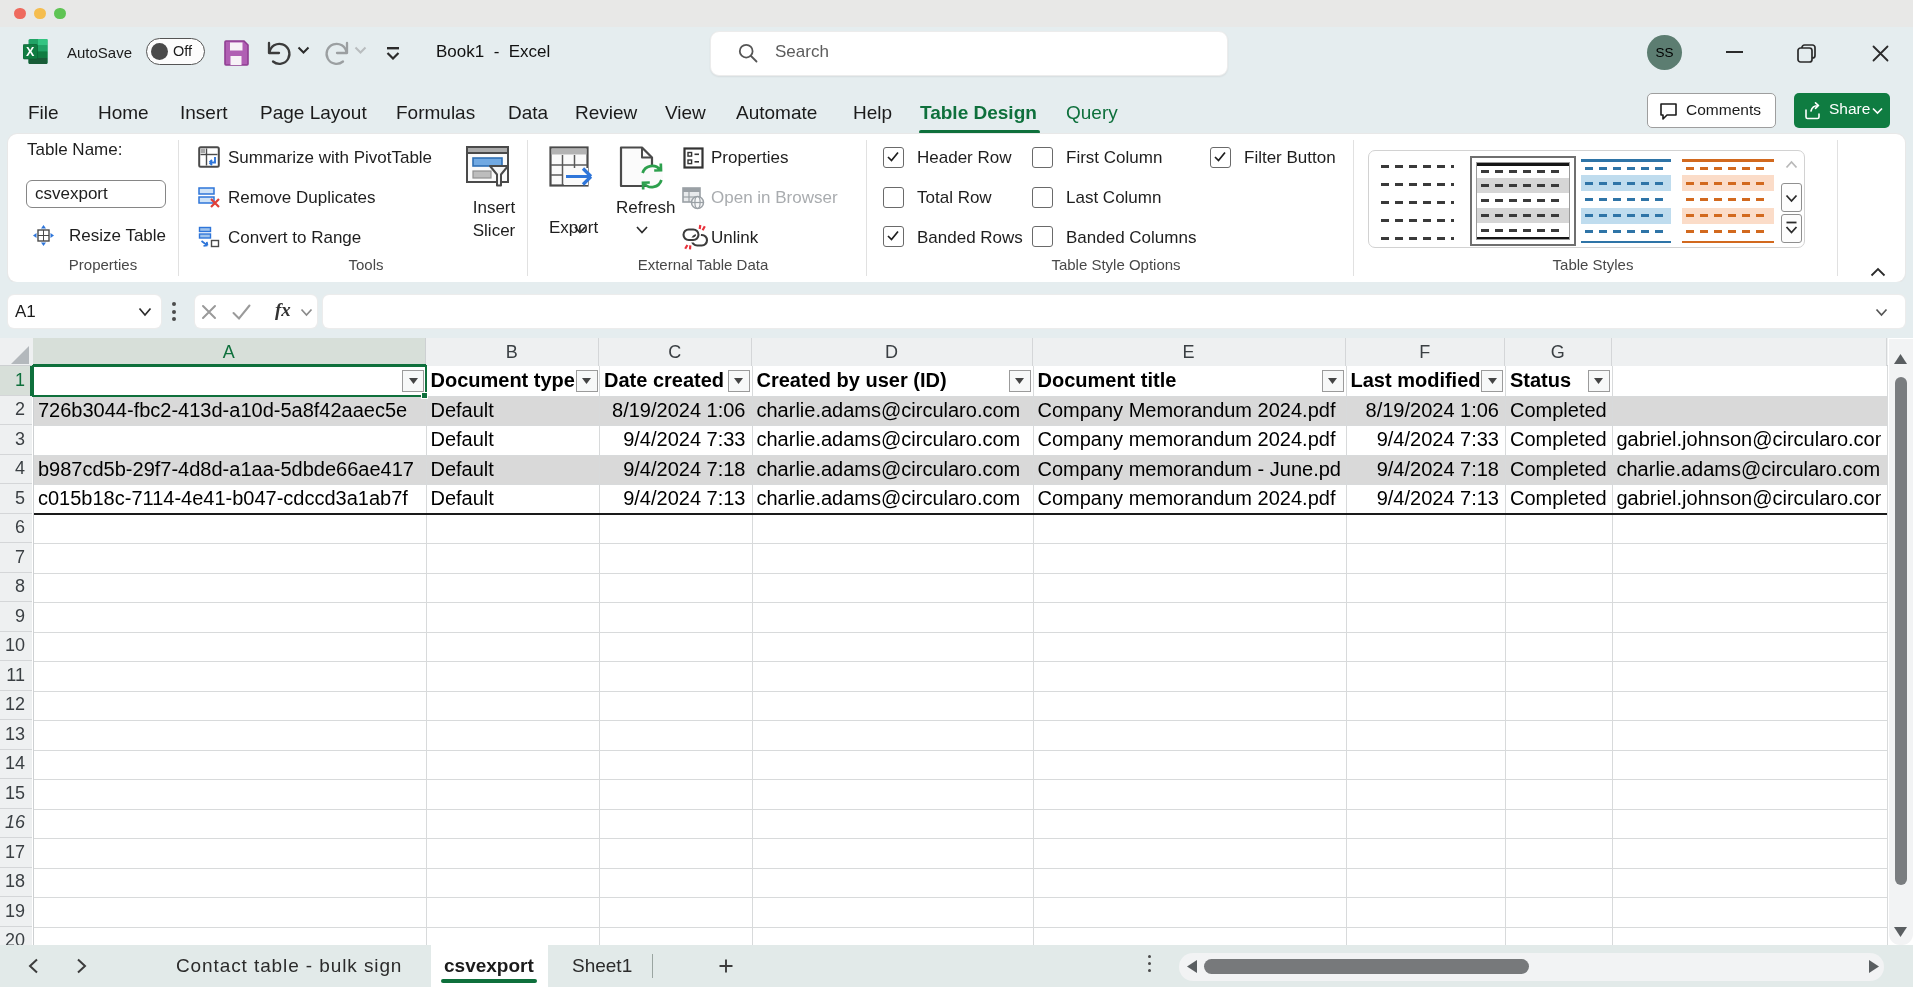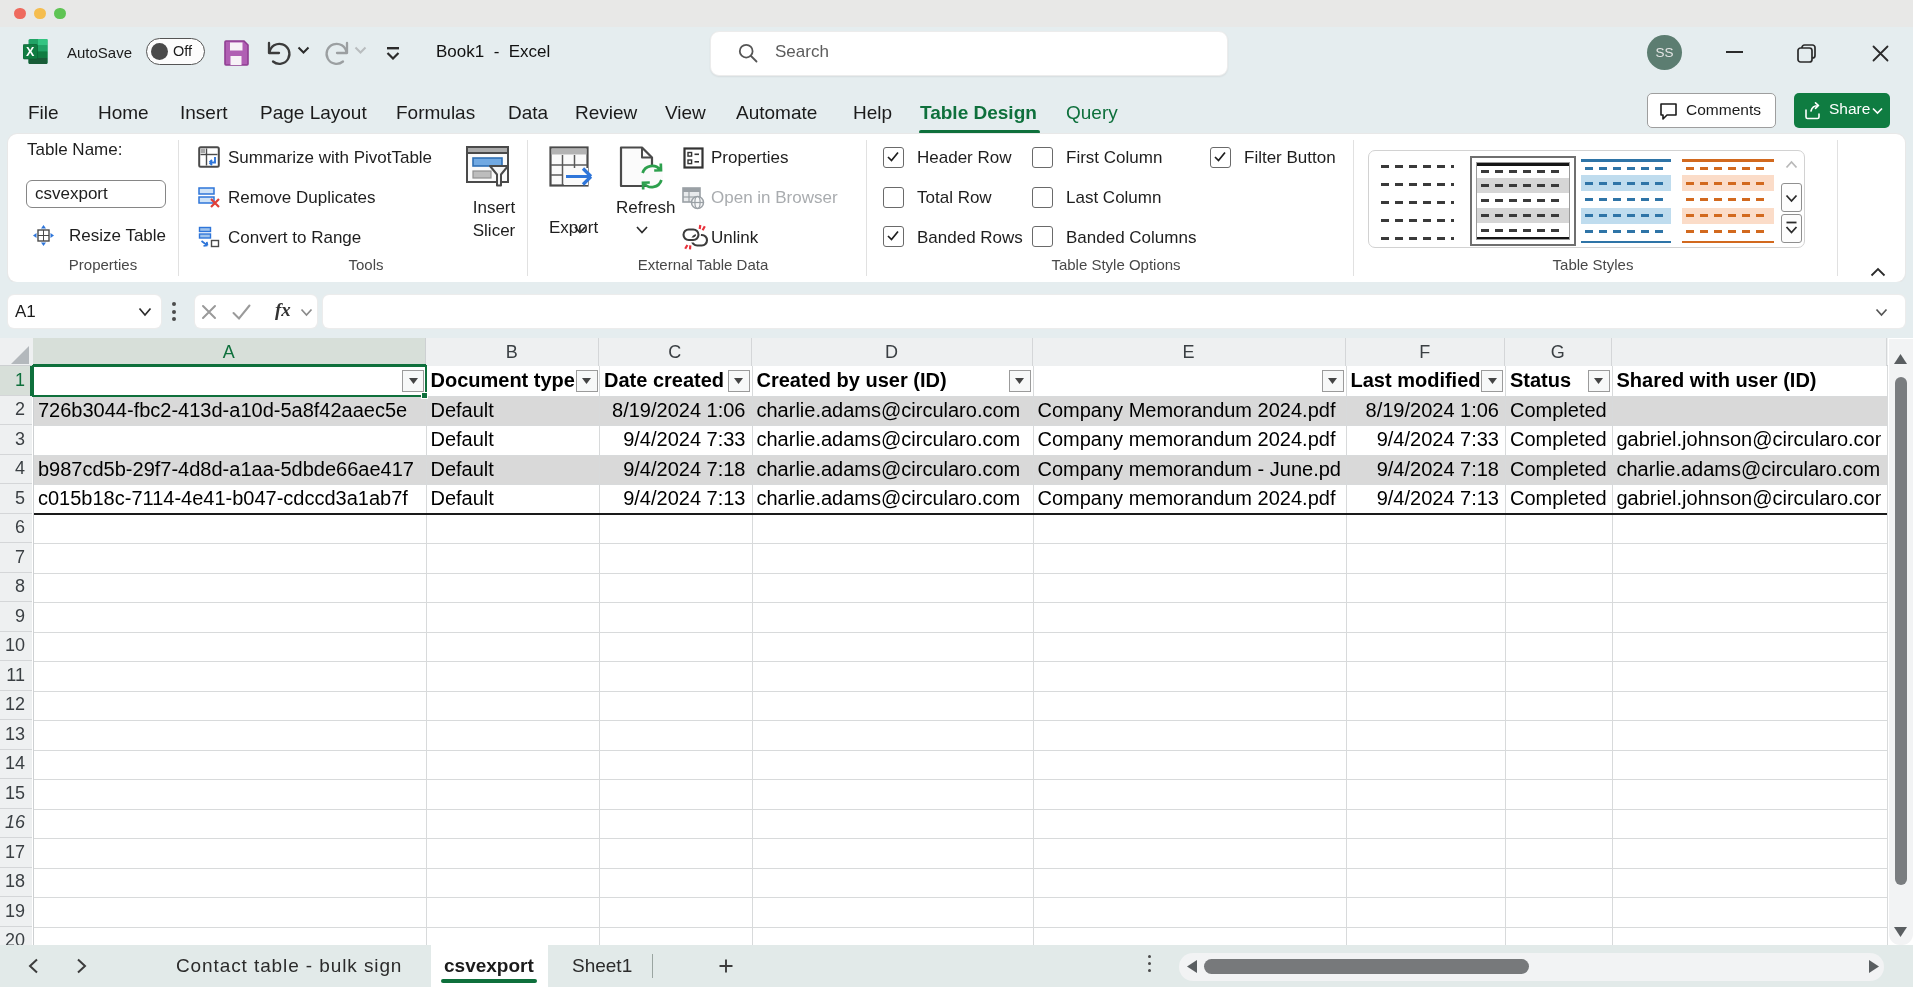--- a/index.html
+++ b/index.html
@@ -91,21 +91,21 @@
   <div class="abs" style="left:436px;top:15px;font-size:17px;color:#111;">Book1&nbsp;&nbsp;-&nbsp;&nbsp;Excel</div>
 
   <div class="abs" style="left:710px;top:4px;width:516px;height:43px;background:#fff;border:1px solid #ececec;border-radius:9px;box-shadow:0 1px 2px rgba(0,0,0,0.07);">
     <svg class="abs" style="left:27px;top:11px" width="20" height="20" viewBox="0 0 20 20">
       <circle cx="8.2" cy="8.2" r="6.4" fill="none" stroke="#555" stroke-width="1.8"></circle>
       <line x1="13" y1="13" x2="18.5" y2="18.5" stroke="#555" stroke-width="1.8" stroke-linecap="round"></line>
     </svg>
     <div class="abs" style="left:64px;top:10px;font-size:17px;color:#5c5c5c;">Search</div>
   </div>
 
-  <div class="abs ctr" style="left:1647px;top:8px;width:35px;height:35px;border-radius:50%;background:#5c7d71;color:#e5e5e5;font-size:13.5px;">SS</div>
+  <div class="abs ctr" style="left:1647px;top:8px;width:35px;height:35px;border-radius:50%;background:#5c7d71;color:#000000;font-size:13.5px;">SS</div>
 
   <div class="abs" style="left:1726px;top:23.5px;width:17px;height:2.5px;background:#2b2b2b;"></div>
   <svg class="abs" style="left:1797px;top:17px" width="19" height="19" viewBox="0 0 19 19">
     <rect x="1" y="4" width="14" height="14" rx="2.5" fill="none" stroke="#2b2b2b" stroke-width="1.7"></rect>
     <path d="M5 4 V3.5 A2.5 2.5 0 0 1 7.5 1 H15.5 A2.5 2.5 0 0 1 18 3.5 V11.5 A2.5 2.5 0 0 1 15.5 14 H15" fill="none" stroke="#2b2b2b" stroke-width="1.7"></path>
   </svg>
   <svg class="abs" style="left:1872px;top:18px" width="17" height="17" viewBox="0 0 17 17">
     <path d="M1.5 1.5 L15.5 15.5 M15.5 1.5 L1.5 15.5" stroke="#2b2b2b" stroke-width="1.8" stroke-linecap="round"></path>
   </svg>
 </div>
@@ -440,23 +440,23 @@
   <div class="rowhdr" style="top:441.0px;height:29.5px;">15</div>
   <div class="rowhdr" style="top:470.5px;height:29.5px;font-style:italic;">16</div>
   <div class="rowhdr" style="top:500.0px;height:29.5px;">17</div>
   <div class="rowhdr" style="top:529.5px;height:29.5px;">18</div>
   <div class="rowhdr" style="top:559.0px;height:29.5px;">19</div>
   <div class="rowhdr" style="top:588.5px;height:29.5px;">20</div>
   <div class="abs" style="left:32.5px;top:28px;width:1px;height:579px;background:#cdd0d2;"></div>
   <div class="cell" style="left:430.5px;top:28.0px;width:162.5px;height:29.5px;font-weight:bold;">Document type</div>
   <div class="cell" style="left:604px;top:28.0px;width:141.5px;height:29.5px;font-weight:bold;">Date created</div>
   <div class="cell" style="left:756.5px;top:28.0px;width:270.0px;height:29.5px;font-weight:bold;">Created by user (ID)</div>
+  <div class="cell" style="left:1037.5px;top:28.0px;width:302.0px;height:29.5px;font-weight:bold;">Document title</div>
   <div class="cell" style="left:1350.5px;top:28.0px;width:148.5px;height:29.5px;font-weight:bold;">Last modified</div>
   <div class="cell" style="left:1510px;top:28.0px;width:95.5px;height:29.5px;font-weight:bold;">Status</div>
-  <div class="cell" style="left:1616.5px;top:28.0px;width:264.5px;height:29.5px;font-weight:bold;">Shared with user (ID)</div>
   <div class="cell" style="left:38px;top:57.5px;width:381.5px;height:29.5px;">726b3044-fbc2-413d-a10d-5a8f42aaec5e</div>
   <div class="cell" style="left:430.5px;top:57.5px;width:162.5px;height:29.5px;">Default</div>
   <div class="cell num" style="left:604px;top:57.5px;width:141.5px;height:29.5px;">8/19/2024 1:06</div>
   <div class="cell" style="left:756.5px;top:57.5px;width:270.0px;height:29.5px;">charlie.adams@circularo.com</div>
   <div class="cell" style="left:1037.5px;top:57.5px;width:302.0px;height:29.5px;">Company Memorandum 2024.pdf</div>
   <div class="cell num" style="left:1350.5px;top:57.5px;width:148.5px;height:29.5px;">8/19/2024 1:06</div>
   <div class="cell" style="left:1510px;top:57.5px;width:95.5px;height:29.5px;">Completed</div>
   <div class="cell" style="left:430.5px;top:87.0px;width:162.5px;height:29.5px;">Default</div>
   <div class="cell num" style="left:604px;top:87.0px;width:141.5px;height:29.5px;">9/4/2024 7:33</div>
   <div class="cell" style="left:756.5px;top:87.0px;width:270.0px;height:29.5px;">charlie.adams@circularo.com</div>

